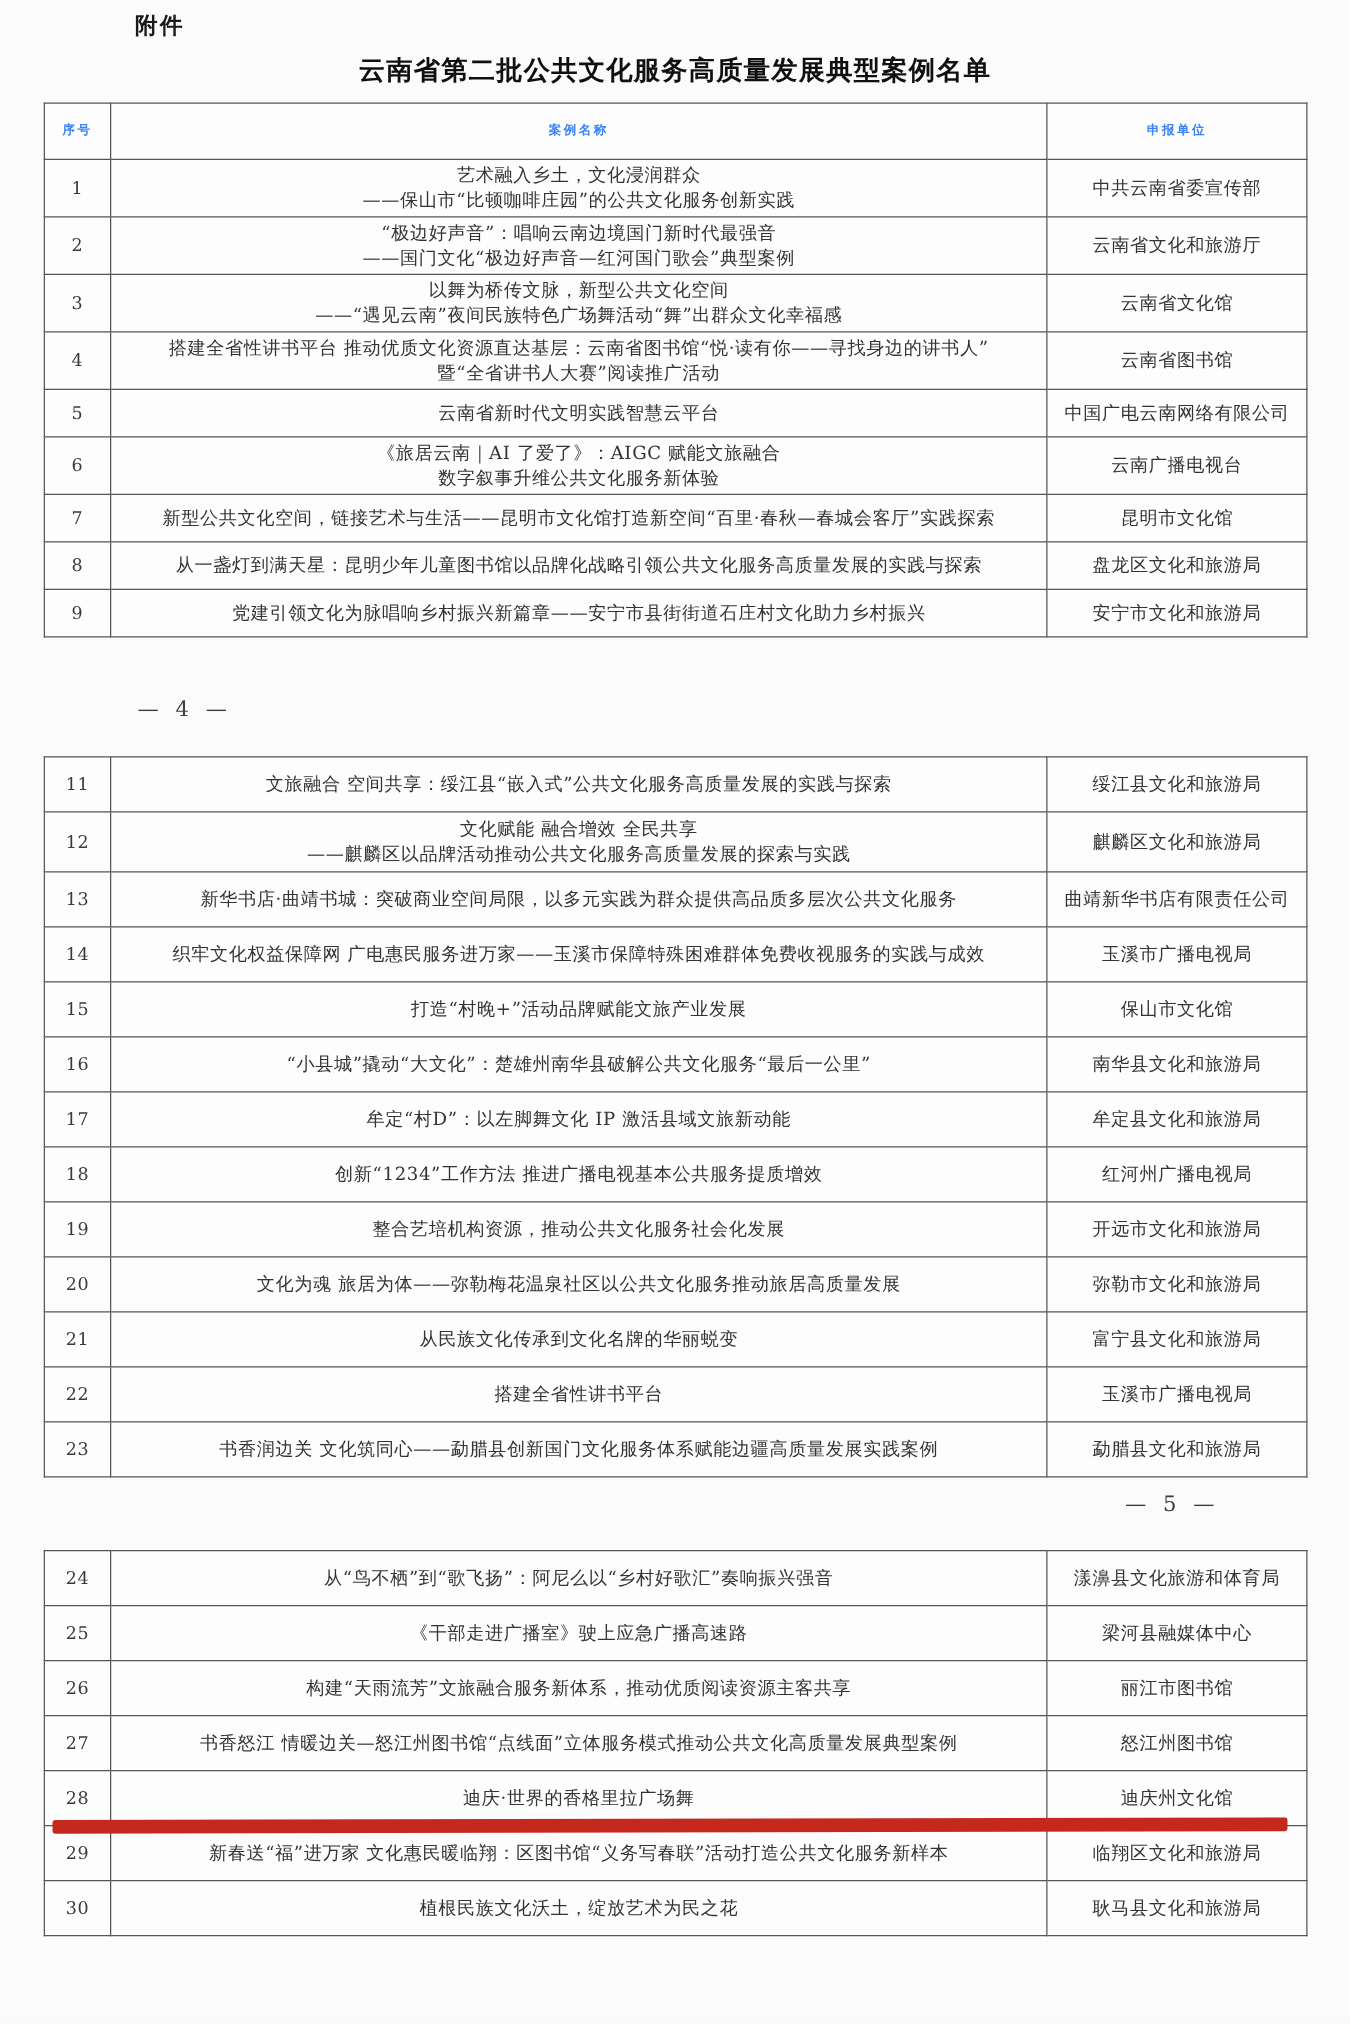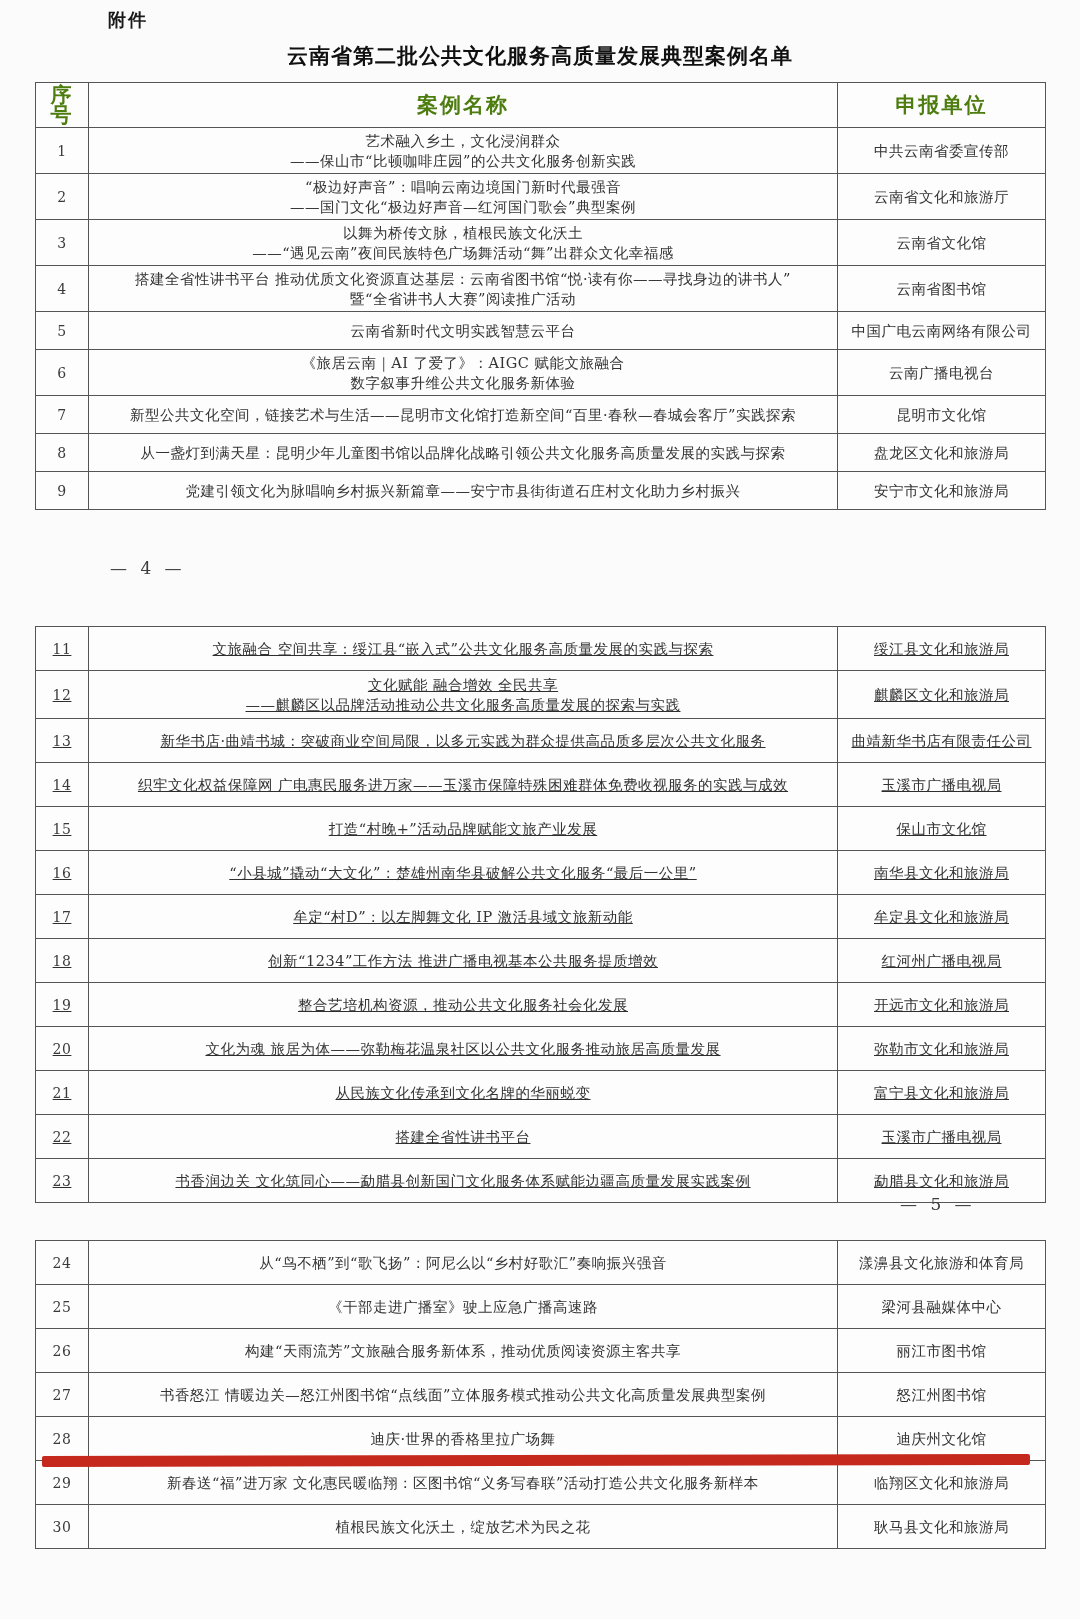--- a/index.html
+++ b/index.html
@@ -15,34 +15,34 @@
   .doc-title{
     position:absolute;left:35px;top:42px;width:1010px;
     text-align:center;font-size:21px;font-weight:bold;color:#101010;
     letter-spacing:1px;
   }
   table.tbl{
     position:absolute;left:35px;border-collapse:collapse;table-layout:fixed;
     background:#fdfdfd;
   }
   #table-1{top:82px;}
-  #table-2{top:626px;text-decoration:underline;}
+  #table-2{top:605px;}
   #table-3{top:1240px;padding-left:37px;}
   .tbl col.col-num{width:53px;}
   .tbl col.col-name{width:749px;}
   .tbl col.col-unit{width:208px;}
   .tbl th,.tbl td{
     border:1px solid #555;padding:1px 8px;text-align:center;
     font-size:14.5px;line-height:20px;color:#333;
     font-family:"DejaVu Serif",serif;letter-spacing:.5px;
     overflow:hidden;
   }
   .tbl th{
-    font-family:"DejaVu Sans",sans-serif;font-weight:bold;font-size:21px;
-    color:#4d7c0f;letter-spacing:2px;
+    font-family:"DejaVu Sans",sans-serif;font-weight:bold;font-size:10px;
+    color:#3b82f6;letter-spacing:2px;
   }
   tr.h-head{height:45px;}
   tr.t1-single{height:38px;}
   tr.t1-double{height:46px;}
   tr.t-single{height:44px;}
   tr.t-double{height:48px;}
   td.cell-num{font-size:14px;color:#3a3a3a;}
   .page-marker{
     position:absolute;font-size:17px;color:#3d3d3d;letter-spacing:4px;
     font-family:"DejaVu Serif",serif;
@@ -89,21 +89,21 @@
           <td class="cell-num">2</td>
           <td class="cell-name">
             <div>“极边好声音”：唱响云南边境国门新时代最强音</div>
             <div>——国门文化“极边好声音—红河国门歌会”典型案例</div>
           </td>
           <td class="cell-unit">云南省文化和旅游厅</td>
         </tr>
         <tr class="t1-double">
           <td class="cell-num">3</td>
           <td class="cell-name">
-            <div>以舞为桥传文脉，植根民族文化沃土</div>
+            <div>以舞为桥传文脉，新型公共文化空间</div>
             <div>——“遇见云南”夜间民族特色广场舞活动“舞”出群众文化幸福感</div>
           </td>
           <td class="cell-unit">云南省文化馆</td>
         </tr>
         <tr class="t1-double">
           <td class="cell-num">4</td>
           <td class="cell-name">
             <div>搭建全省性讲书平台 推动优质文化资源直达基层：云南省图书馆“悦·读有你——寻找身边的讲书人”</div>
             <div>暨“全省讲书人大赛”阅读推广活动</div>
           </td>

